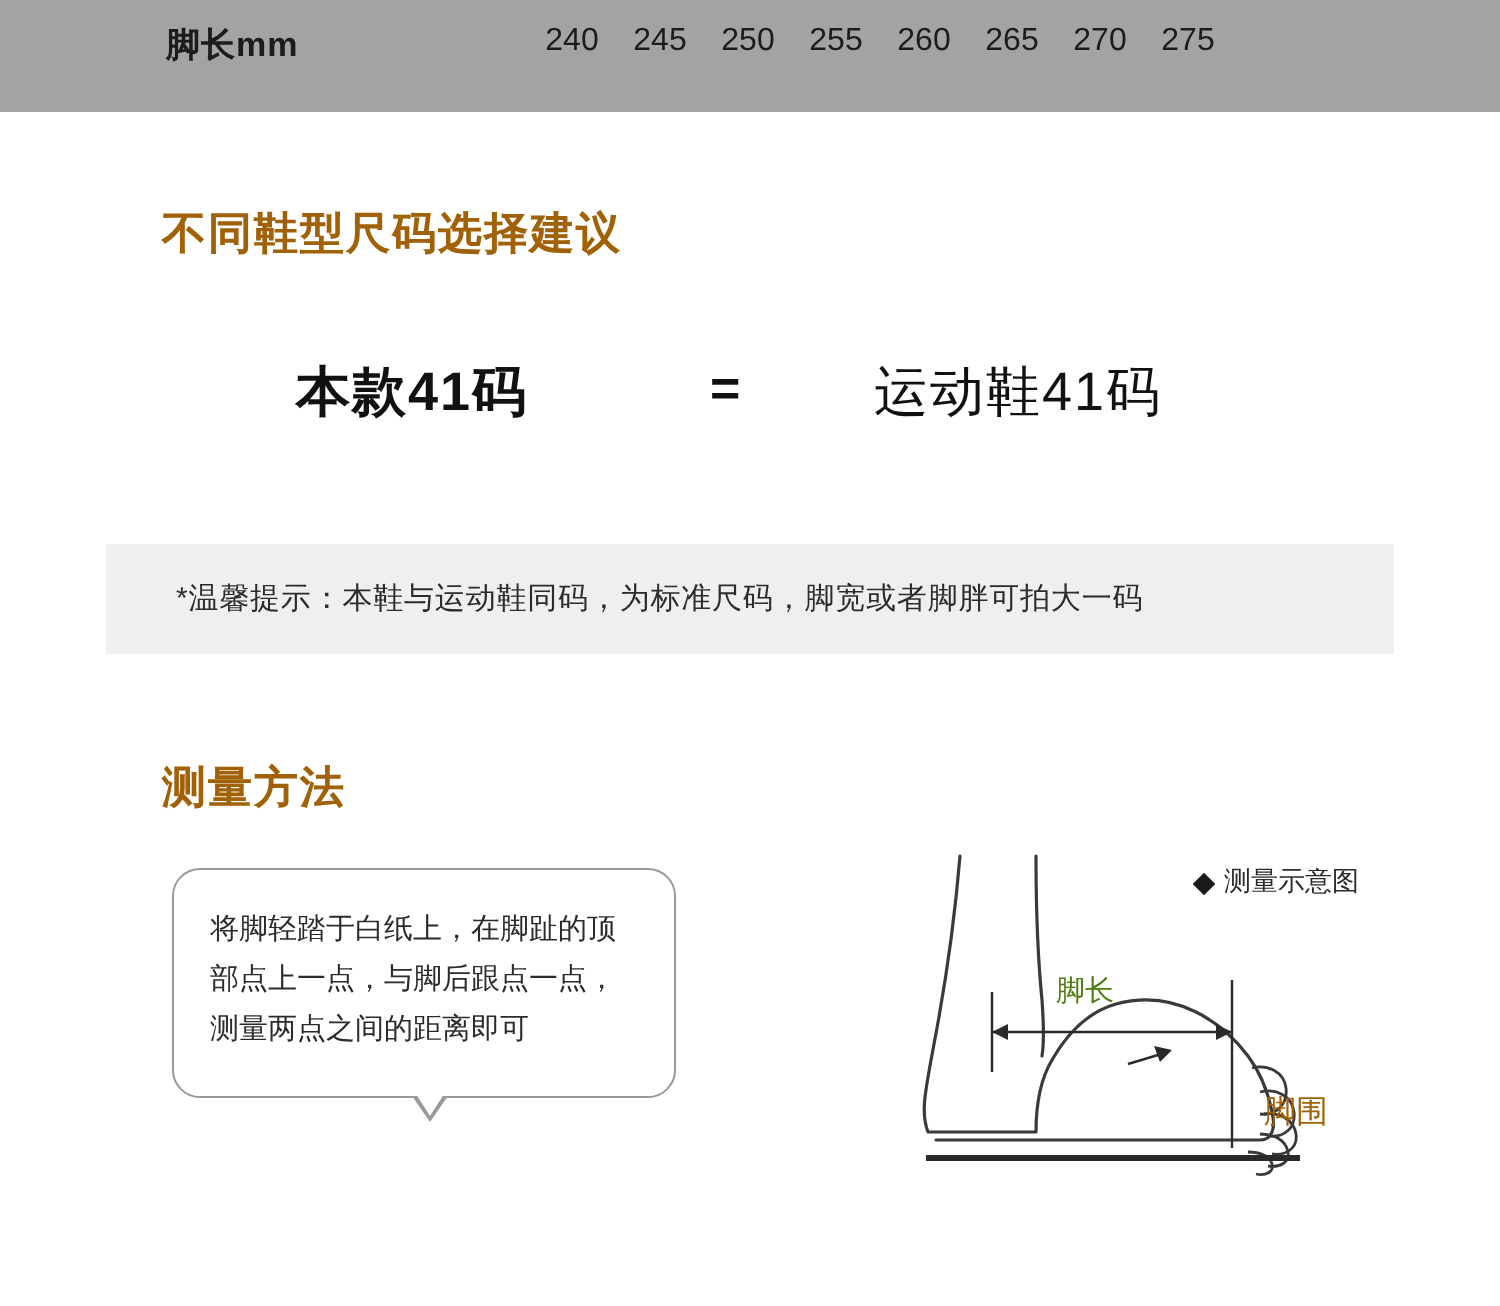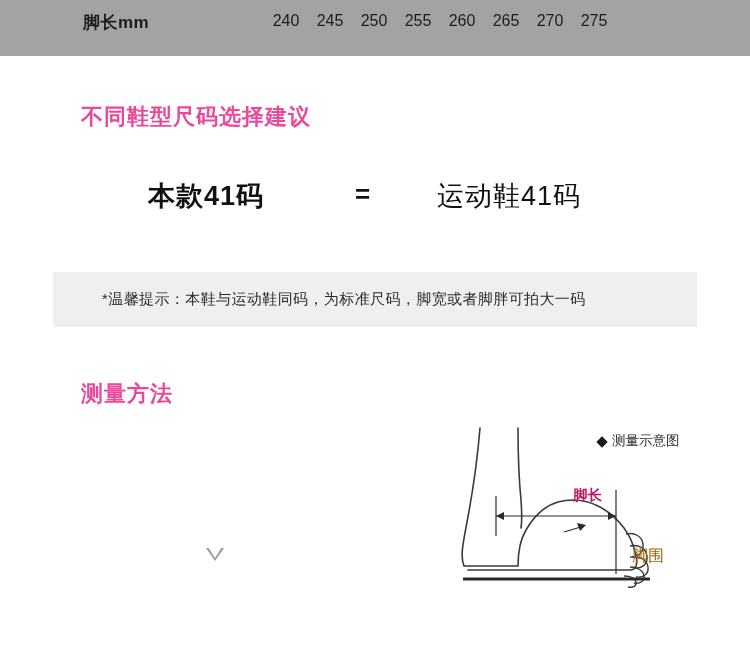--- a/index.html
+++ b/index.html
@@ -48,21 +48,21 @@
     text-align: center;
     font-size: 16px;
     color: #1c1c1c;
   }
 
   
   .heading {
     position: absolute;
     font-size: 22px;
     font-weight: bold;
-    color: #ec4899;
+    color: #a16207;
     letter-spacing: 1px;
     font-family: Liberation Mono, monospace;
   }
   .heading.h1 { left: 81px; top: 102px; }
   .heading.h2 { left: 81px; top: 379px; }
 
   
   .compare {
     position: absolute;
     left: 0;
@@ -103,21 +103,21 @@
     position: absolute;
     left: 53px;
     top: 272px;
     width: 644px;
     height: 55px;
     background: #efefef;
     display: flex;
     align-items: center;
   }
   .tip-bar .tip-text {
-    padding-left: 49px;
+    padding-left: 35px;
     font-size: 15px;
     color: #2b2b2b;
     letter-spacing: 0.4px;
   }
 
   
   .illus {
     position: absolute;
     left: 78px;
     top: 424px;
@@ -184,23 +184,22 @@
     transform: rotate(45deg);
     margin-right: 6px;
     position: relative;
     top: 1px;
   }
   .lbl-foot-length {
     position: absolute;
     left: 160px;
     top: 62px;
     font-size: 14.5px;
-    color: #be185d;
-    font-weight: 700;
-    margin-left: 45px;
+    color: #4d7c0f;
+    font-weight: 400;
   }
   .lbl-foot-girth {
     position: absolute;
     left: 264px;
     top: 122px;
     font-size: 16px;
     color: #a16207;
     font-weight: 500;
   }
 </style>
@@ -230,20 +229,23 @@
 </div>
 
 <div class="tip-bar">
   <div class="tip-text">*温馨提示：本鞋与运动鞋同码，为标准尺码，脚宽或者脚胖可拍大一码</div>
 </div>
 
 <div class="heading h2">测量方法</div>
 
 <div class="illus">
 
+  <div class="bubble">
+    <div class="bubble-text">将脚轻踏于白纸上，在脚趾的顶部点上一点，与脚后跟点一点，测量两点之间的距离即可</div>
+  </div>
   <div class="bubble-tail-outer"></div>
   <div class="bubble-tail-inner"></div>
 
   <div class="diagram">
 
     <svg width="306" height="180" viewBox="0 0 306 180">
 
       <path d="M112 4 C109 40 104 72 99 98 C95 120 92 132 96 142
                L150 142 C150 128 152 116 158 106
                C166 92 176 82 190 78

